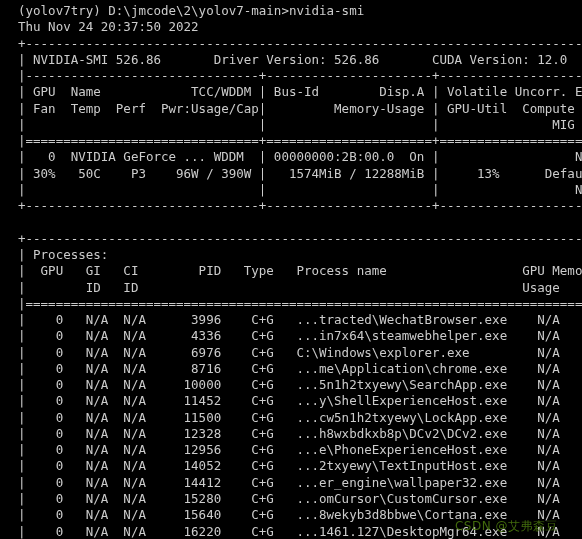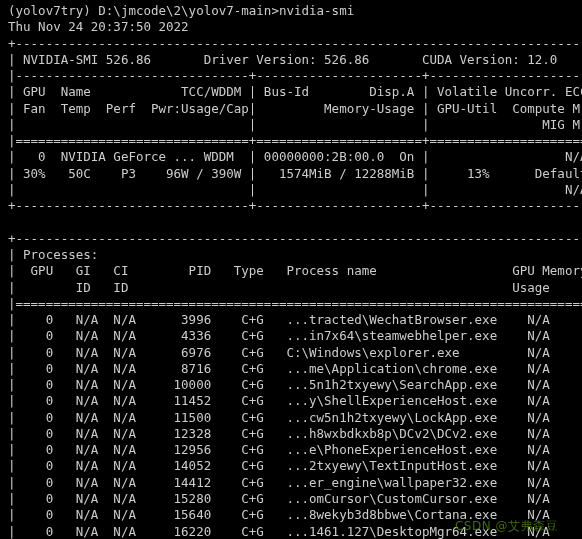--- a/index.html
+++ b/index.html
@@ -19,21 +19,21 @@
     top: 0;
     width: 582px;
     height: 539px;
     background: #000000;
     color: #cccccc;
     font-family: "DejaVu Sans Mono", "Liberation Mono", monospace;
     font-size: 12.5px;
     line-height: 16.27px;
     letter-spacing: 0px;
     white-space: pre;
-    padding: 3px 0 0 8px;
+    padding: 3px 0 0 18px;
     box-sizing: border-box;
     -webkit-font-smoothing: none;
     font-smooth: never;
   }
   .line {
     white-space: pre;
     height: 16.27px;
     font-family: "DejaVu Sans Mono", "Liberation Mono", monospace;
   }
   #watermark {

